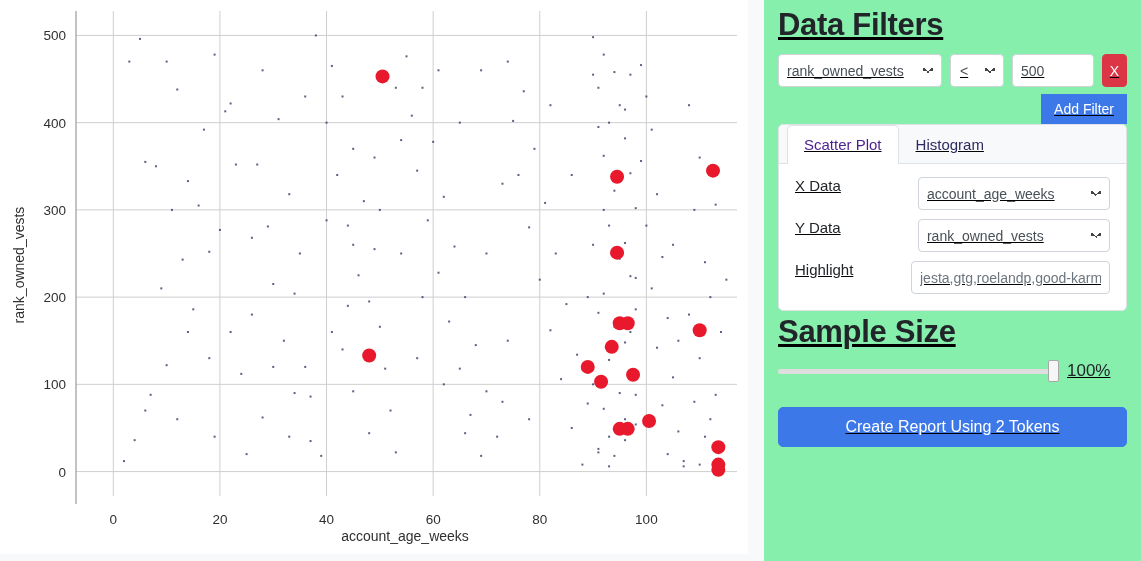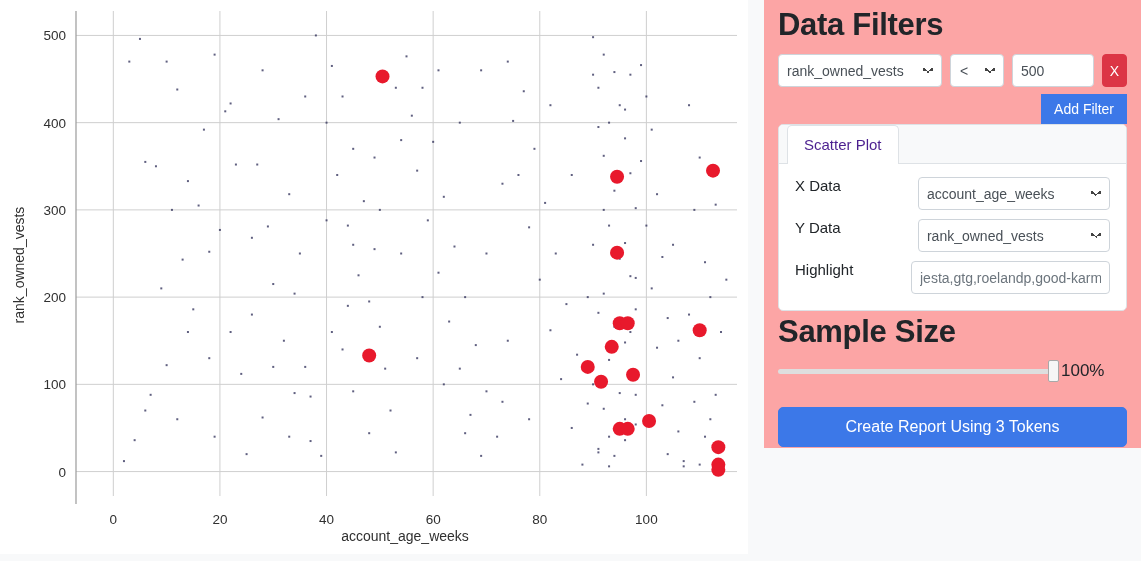--- a/index.html
+++ b/index.html
@@ -17,23 +17,24 @@
   #chart-panel {
     position: absolute; left: 0; top: 0;
     width: 748px; height: 554px;
     background: #ffffff;
   }
   #plot-svg { display: block; }
 
   
   #controls {
     position: absolute; left: 764px; top: 0;
-    width: 377px; height: 448px;
-    background: #fca5a5;
+    width: 377px; height: 561px;
+    background: #86efac;
     padding: 0 14px;
+    text-decoration: underline;
   }
   h2.section-title {
     font-size: 31px; font-weight: bold;
     color: #212529;
     margin: 8px 0 12px 0;
     letter-spacing: -0.3px;
     line-height: 1.1;
   }
   h2.section-title.sample { margin-top: 4px; }
 
@@ -127,21 +128,21 @@
   }
   .field-row:last-child { margin-bottom: 0; }
   .field-label {
     width: 130px; font-size: 15px; color: #212529;
     font-family: "Liberation Sans", sans-serif;
   }
   .field-ctrl { width: 201px; }
   #highlight-input { color: #6c757d; }
 
   
-  .slider-row { display: flex; align-items: center; gap: 2px; margin-top: 4px; }
+  .slider-row { display: flex; align-items: center; gap: 8px; margin-top: 4px; }
   #sample-size-slider {
     -webkit-appearance: none; appearance: none;
     width: 281px; height: 5px;
     background: #dedede; border-radius: 3px;
     outline: none; margin: 0; cursor: pointer;
   }
   #sample-size-slider::-webkit-slider-thumb {
     -webkit-appearance: none; appearance: none;
     width: 11px; height: 22px;
     background: #f6f6f6; border: 1px solid #a8a8a8;
@@ -450,20 +451,21 @@
     </div>
 
     <div class="addfilter-wrap">
       <button id="add-filter-button">Add Filter</button>
     </div>
 
 
     <div id="chart-type-card">
       <div class="tab-strip" id="tab-strip">
           <div class="tab active">Scatter Plot</div>
+          <div class="tab">Histogram</div>
         </div>
       <div class="card-body">
 
         <div class="field-row">
           <div class="field-label">X Data</div>
           <select class="form-ctrl field-ctrl" id="x-data-select"><option value="account_age_weeks">account_age_weeks</option><option value="rank_owned_vests">rank_owned_vests</option></select>
         </div>
 
         <div class="field-row">
           <div class="field-label">Y Data</div>
@@ -478,15 +480,15 @@
       </div>
     </div>
 
     <h2 class="section-title sample">Sample Size</h2>
 
     <div class="slider-row">
       <input type="range" id="sample-size-slider" min="0" max="100" value="100" style="">
       <span id="sample-size-value">100%</span>
     </div>
 
-    <button id="create-report-button">Create Report Using 3 Tokens</button>
+    <button id="create-report-button">Create Report Using 2 Tokens</button>
   </div>
 </div>
 
 </body></html>

